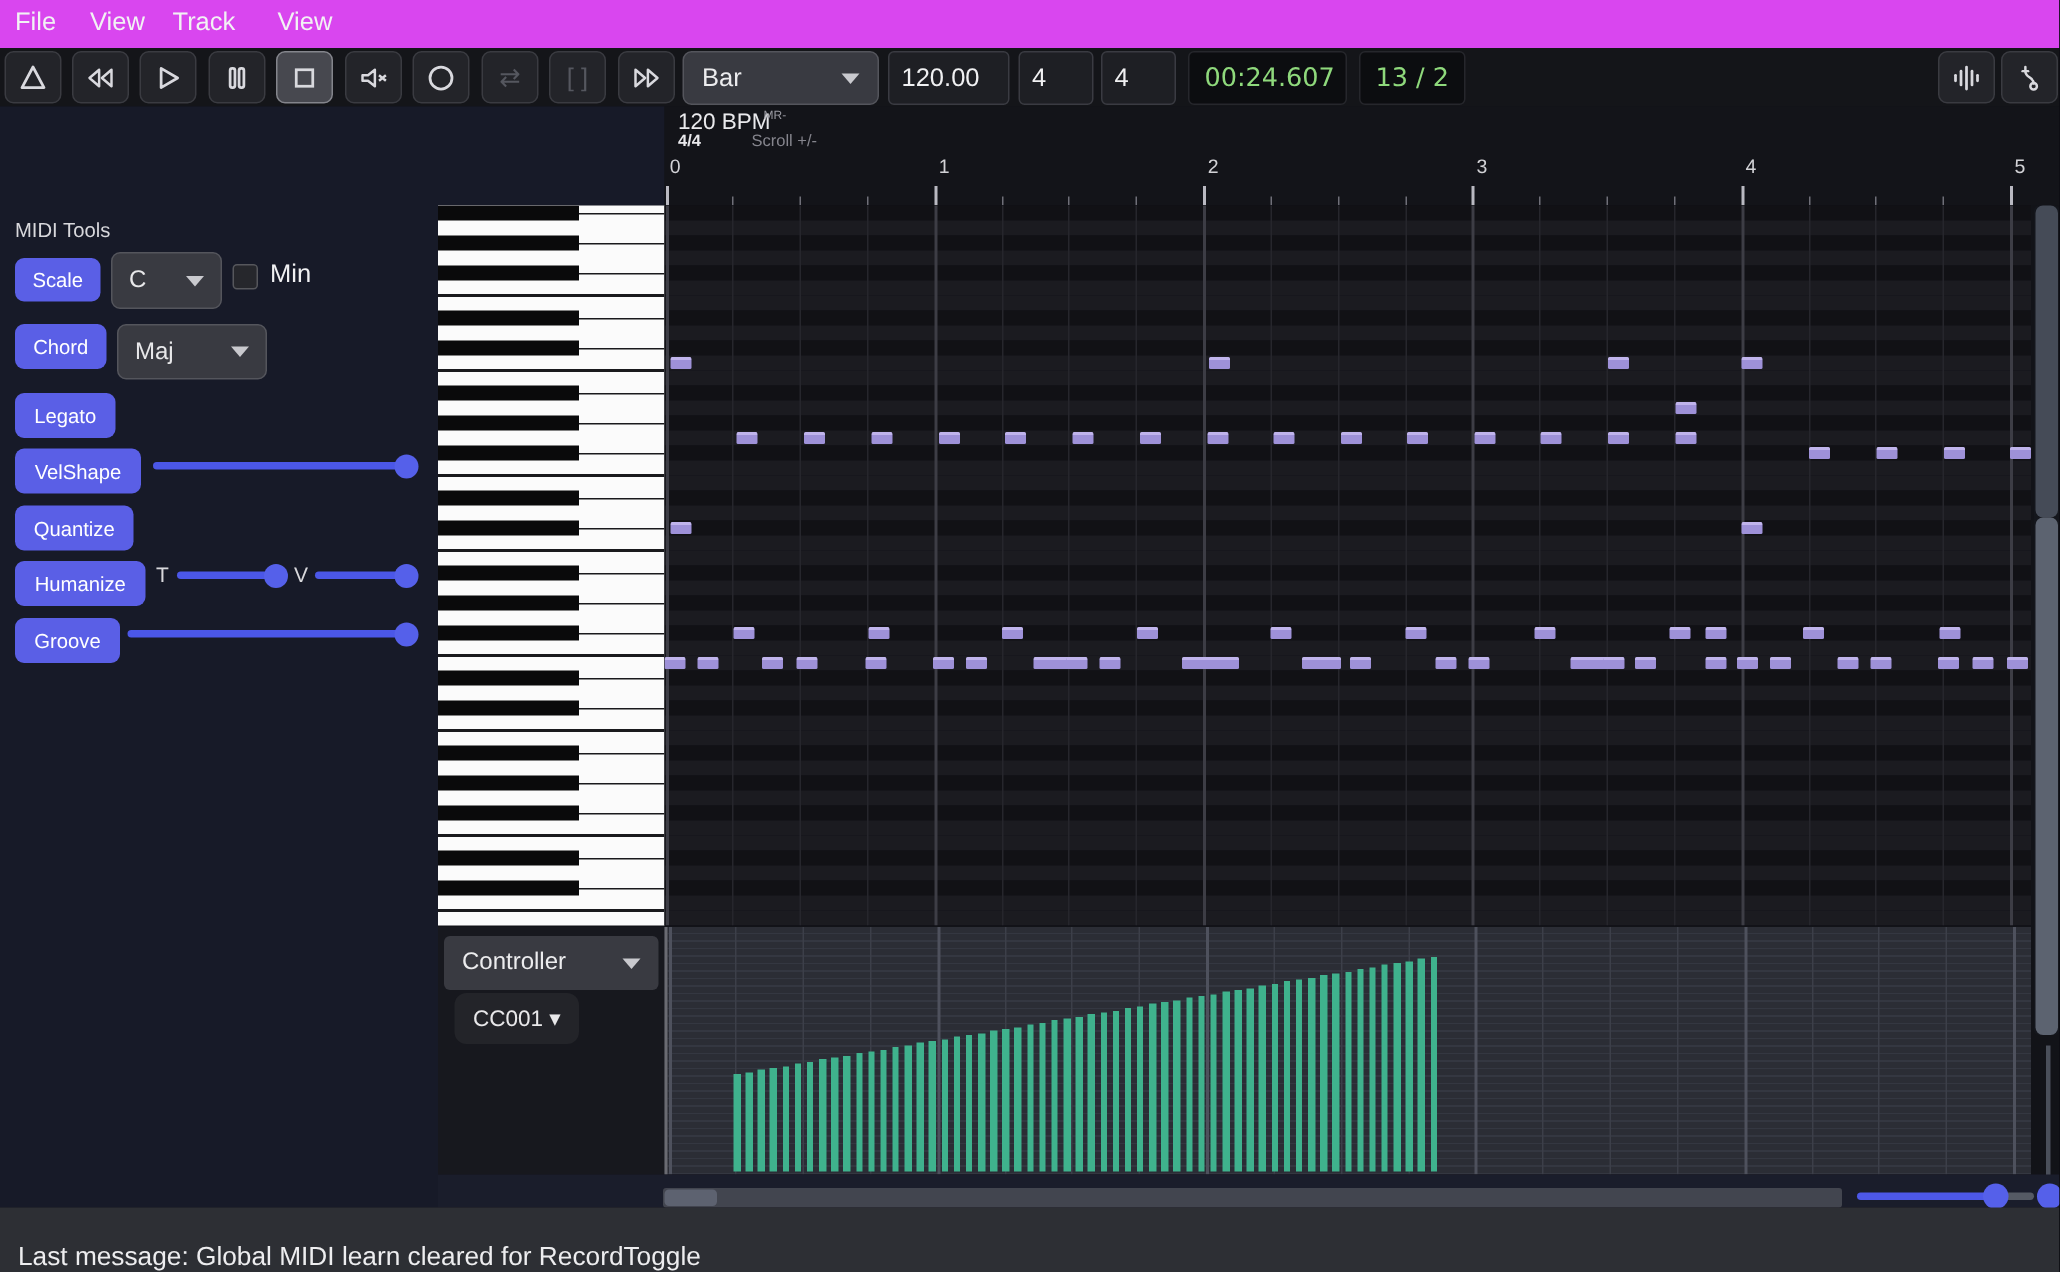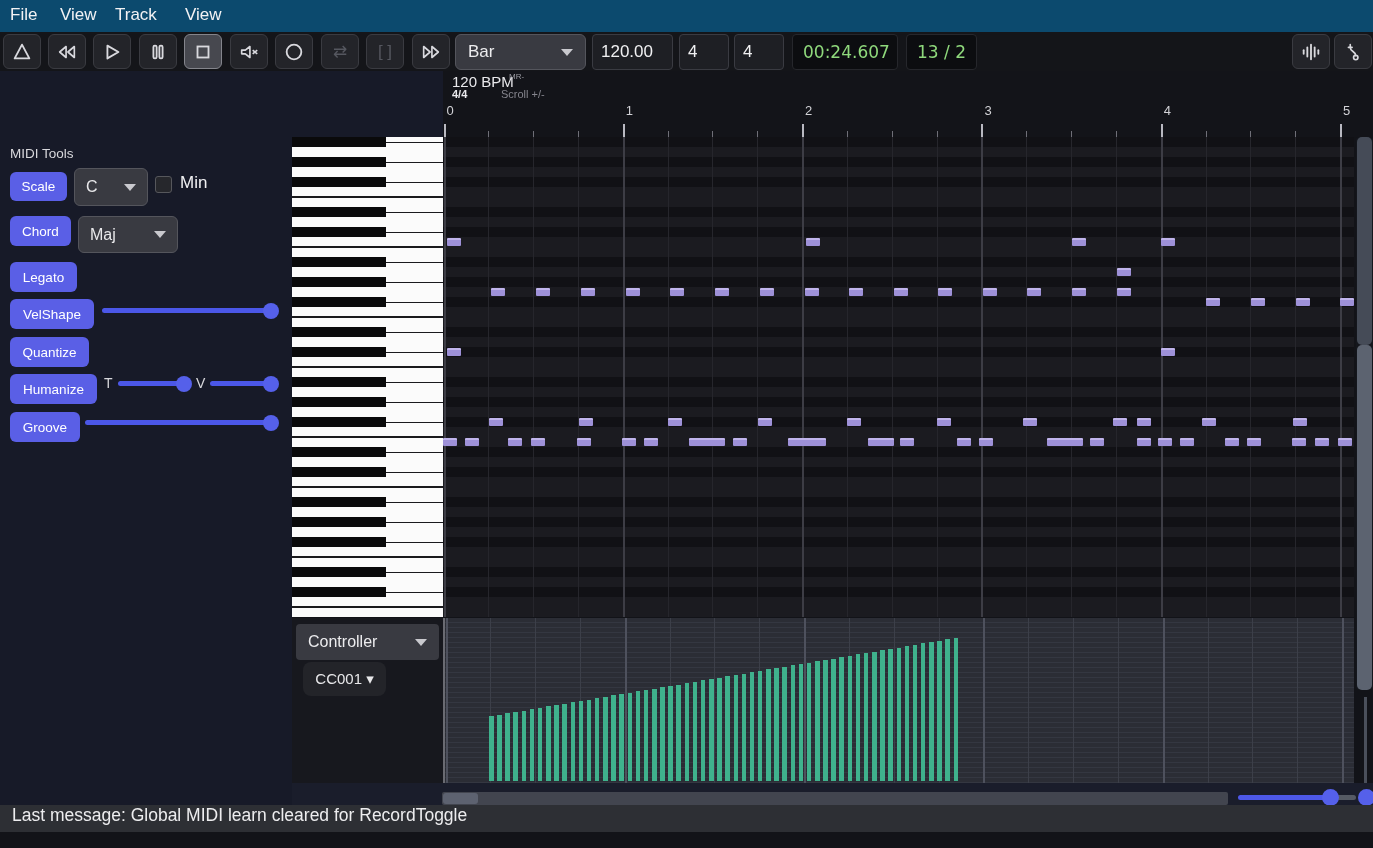--- a/index.html
+++ b/index.html
@@ -1,21 +1,21 @@
 <!DOCTYPE html>
 <html><head>
 <meta charset="utf-8">
 <style>
   html,body{margin:0;padding:0;background:#0c0d10;}
   .app{position:relative;width:1373px;height:848px;background:#121318;overflow:hidden;
        font-family:"Liberation Sans","DejaVu Sans",sans-serif;color:#e8e8ea;}
   .abs{position:absolute;}
 
   
-  .menubar{position:absolute;left:0;top:0;width:1373px;height:32px;background:#0c4a6e;}
+  .menubar{position:absolute;left:0;top:0;width:1373px;height:32px;background:#d946ef;}
   .menu-item{position:absolute;top:5px;font-size:17px;color:#f2f2f4;cursor:default;}
 
   
   .toolbar{position:absolute;left:0;top:32px;width:1373px;height:39px;background:#141519;}
   .tbtn{position:absolute;top:2px;width:38px;height:35px;background:#232429;border:1px solid #3a3b41;
         border-radius:6px;display:flex;align-items:center;justify-content:center;color:#d9d9de;box-sizing:border-box;}
   .tbtn.active{background:#47484f;border-color:#84858c;}
   .tbtn.dim{color:#55575f;}
   .tbtn svg{display:block;}
   .glyph{font-size:17px;line-height:1;}
@@ -87,21 +87,21 @@
   
   .bottombar{position:absolute;left:292px;top:783px;width:1081px;height:22px;background:#1a1d2b;}
   .hscroll{position:absolute;left:150px;top:9px;width:786px;height:13px;background:#42454f;border-radius:2px;}
   .hthumb{position:absolute;left:1px;top:1px;width:35px;height:11px;background:#5d6270;border-radius:3px;}
   .zoom-fill{position:absolute;left:946px;top:12px;width:92px;height:5px;background:#4d58e8;border-radius:3px;}
   .zoom-rest{position:absolute;left:1038px;top:12px;width:26px;height:5px;background:#555a64;border-radius:3px;}
   .zoom-thumb{position:absolute;left:1030px;top:6px;width:17px;height:17px;border-radius:50%;background:#5560ea;}
   .vzoom-thumb{position:absolute;left:1066px;top:6px;width:17px;height:17px;border-radius:50%;background:#5560ea;}
 
   
-  .statusbar{position:absolute;left:0;top:805px;width:1373px;height:27px;background:#2d2f34;display:flex;align-items:flex-start;}
+  .statusbar{position:absolute;left:0;top:805px;width:1373px;height:43px;background:#2d2f34;display:flex;align-items:flex-end;}
   .statusbar span{margin-left:12px;font-size:17.5px;color:#ededef;}
 </style>
 </head>
 <body>
 
 <div class="app">
 
   <div class="menubar">
     <span class="menu-item" style="left:10px">File</span>
     <span class="menu-item" style="left:60px">View</span>

